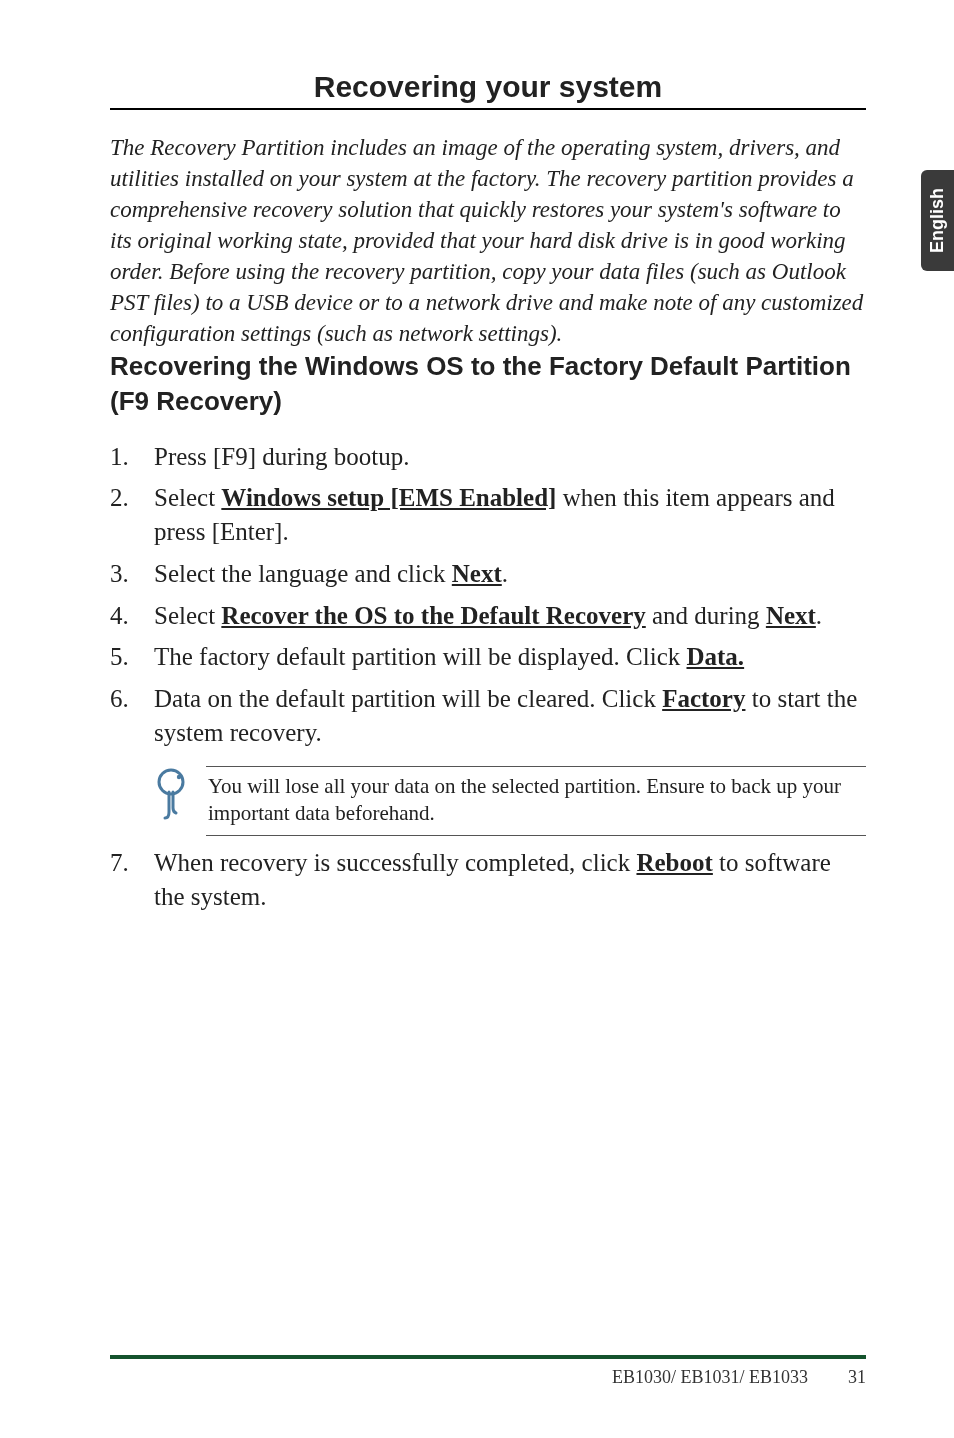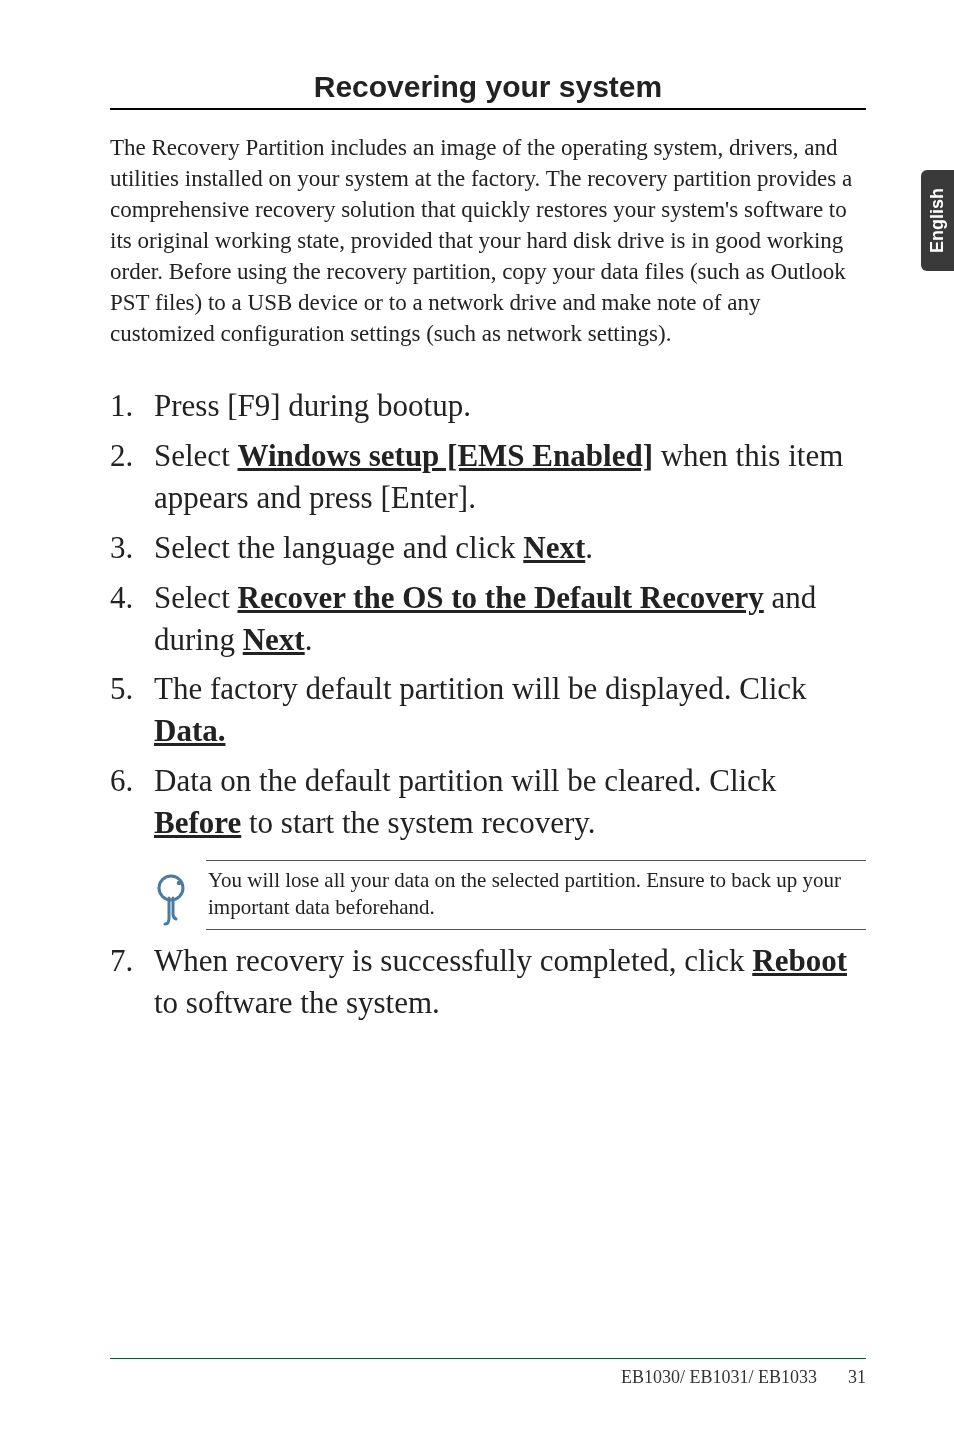--- a/index.html
+++ b/index.html
@@ -44,99 +44,100 @@
   }
   .section-title {
     font-family: Arial, Helvetica, sans-serif;
     font-weight: 900;
     font-size: 33px;
     margin-bottom: 8px;
   }
   .body-text {
     font-size: 23px;
     line-height: 1.35;
-    margin-bottom: 36px;
+    font-style: italic;
   }
   .subsection-title {
     font-family: Arial, Helvetica, sans-serif;
     font-weight: bold;
     font-size: 26px;
     line-height: 1.35;
     margin-bottom: 20px;
   }
   ol.steps {
     list-style: none;
     counter-reset: step;
   }
   ol.steps > li {
-    font-size: 31px;
+    font-size: 25px;
     line-height: 1.35;
     margin-bottom: 8px;
     padding-left: 44px;
     position: relative;
   }
   ol.steps > li::before {
     counter-increment: step;
     content: counter(step) ".";
     position: absolute;
     left: 0;
     top: 0;
   }
   .note-row {
     display: flex;
-    align-items: flex-end;
+    align-items: flex-start;
     margin: 16px 0 10px 44px;
     gap: 18px;
   }
   .note-icon {
     flex: 0 0 auto;
     margin-top: 2px;
   }
   .note-text {
     font-size: 21px;
     line-height: 1.3;
     border-top: 1px solid #555;
     border-bottom: 1px solid #555;
     padding: 6px 2px 8px 2px;
   }
   .footer {
     position: absolute;
     bottom: 50px;
     left: 110px;
     right: 88px;
-    border-top: 1px solid #14532d;
+    border-top: 4px solid #14532d;
     padding-top: 8px;
     font-size: 18px;
     display: flex;
     justify-content: flex-end;
-    gap: 31px;
+    gap: 40px;
     color: #333;
   }
   .bold { font-weight: bold; text-decoration: underline; }
 </style>
 </head>
 <body>
 
 <div class="side-tab">English</div>
 
 <div class="content">
 
   <h1 class="chapter-title">Recovering your system</h1>
 
 
   <p class="body-text">The Recovery Partition includes an image of the operating system, drivers, and utilities installed on your system at the factory. The recovery partition provides a comprehensive recovery solution that quickly restores your system's software to its original working state, provided that your hard disk drive is in good working order. Before using the recovery partition, copy your data files (such as Outlook PST files) to a USB device or to a network drive and make note of any customized configuration settings (such as network settings).</p>
 
+  <h3 class="subsection-title">Recovering the Windows OS to the Factory Default Partition (F9 Recovery)</h3>
 
   <ol class="steps">
     <li><span>Press [F9] during bootup.</span></li>
     <li><span>Select </span><span class="bold">Windows setup [EMS Enabled]</span><span> when this item appears and press [Enter].</span></li>
     <li><span>Select the language and click </span><span class="bold">Next</span><span>.</span></li>
     <li><span>Select </span><span class="bold">Recover the OS to the Default Recovery</span><span> and during </span><span class="bold">Next</span><span>.</span></li>
     <li><span>The factory default partition will be displayed. Click </span><span class="bold">Data.</span></li>
-    <li><span>Data on the default partition will be cleared. Click </span><span class="bold">Before</span><span> to start the system recovery.</span></li>
+    <li><span>Data on the default partition will be cleared. Click </span><span class="bold">Factory</span><span> to start the system recovery.</span></li>
   </ol>
 
   <div class="note-row">
     <div class="note-icon">
       <svg width="34" height="52" viewBox="0 0 34 52">
         <circle cx="17" cy="14" r="12" fill="none" stroke="#4a7aa0" stroke-width="3"></circle>
         <circle cx="25" cy="9" r="2.2" fill="#4a7aa0"></circle>
         <path d="M 15 24 L 15 44 Q 15 50 11 50 M 19 24 L 19 40 Q 19 44 22 45" fill="none" stroke="#4a7aa0" stroke-width="3" stroke-linecap="round"></path>
       </svg>
     </div>

